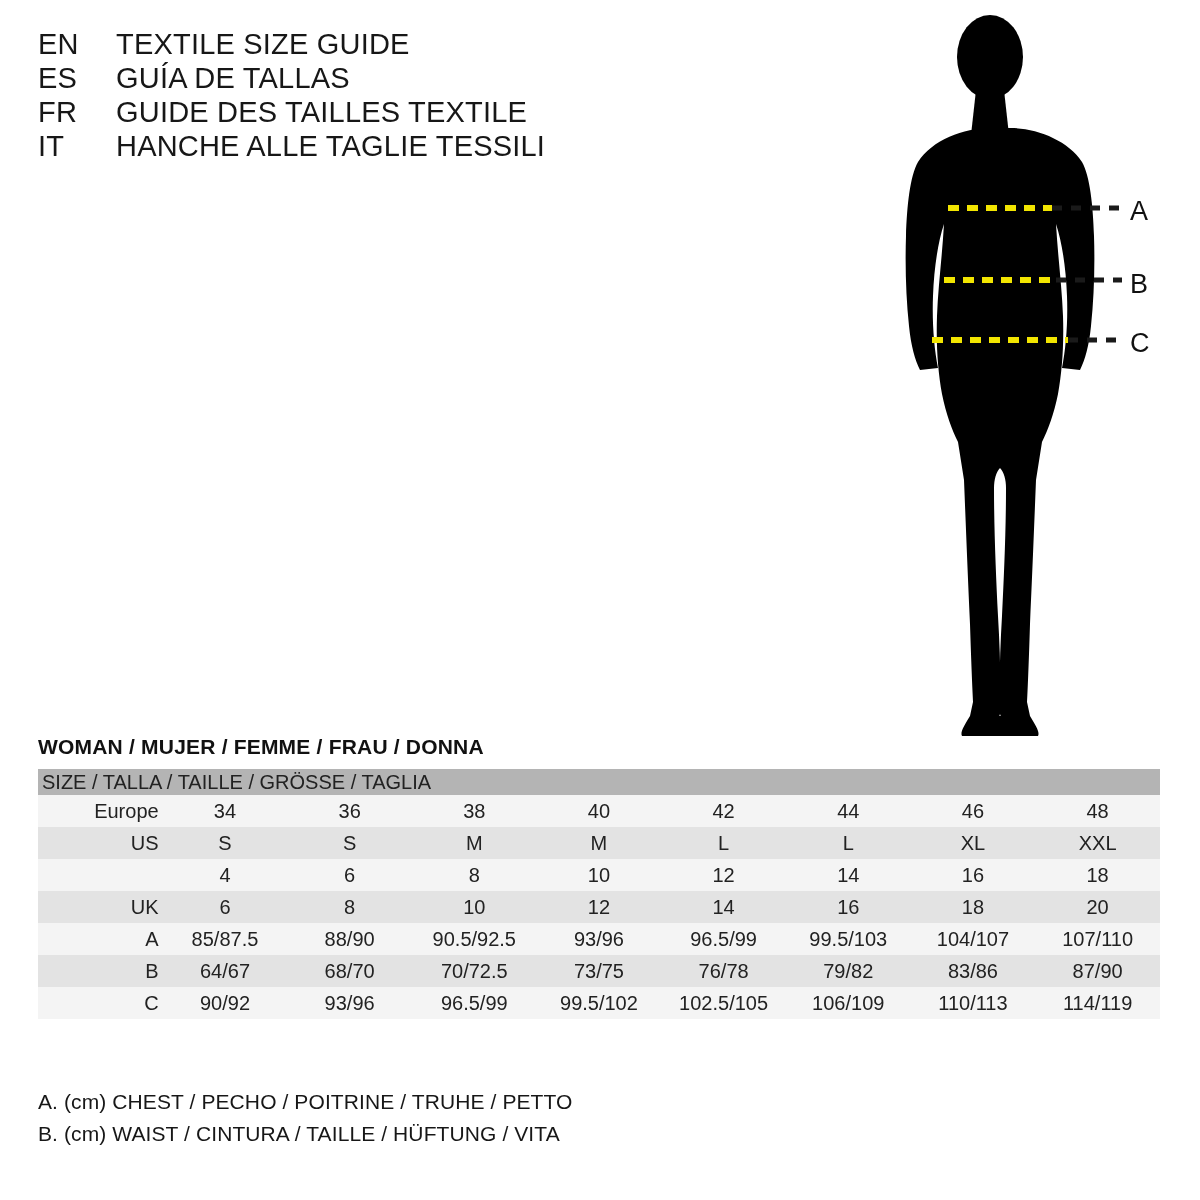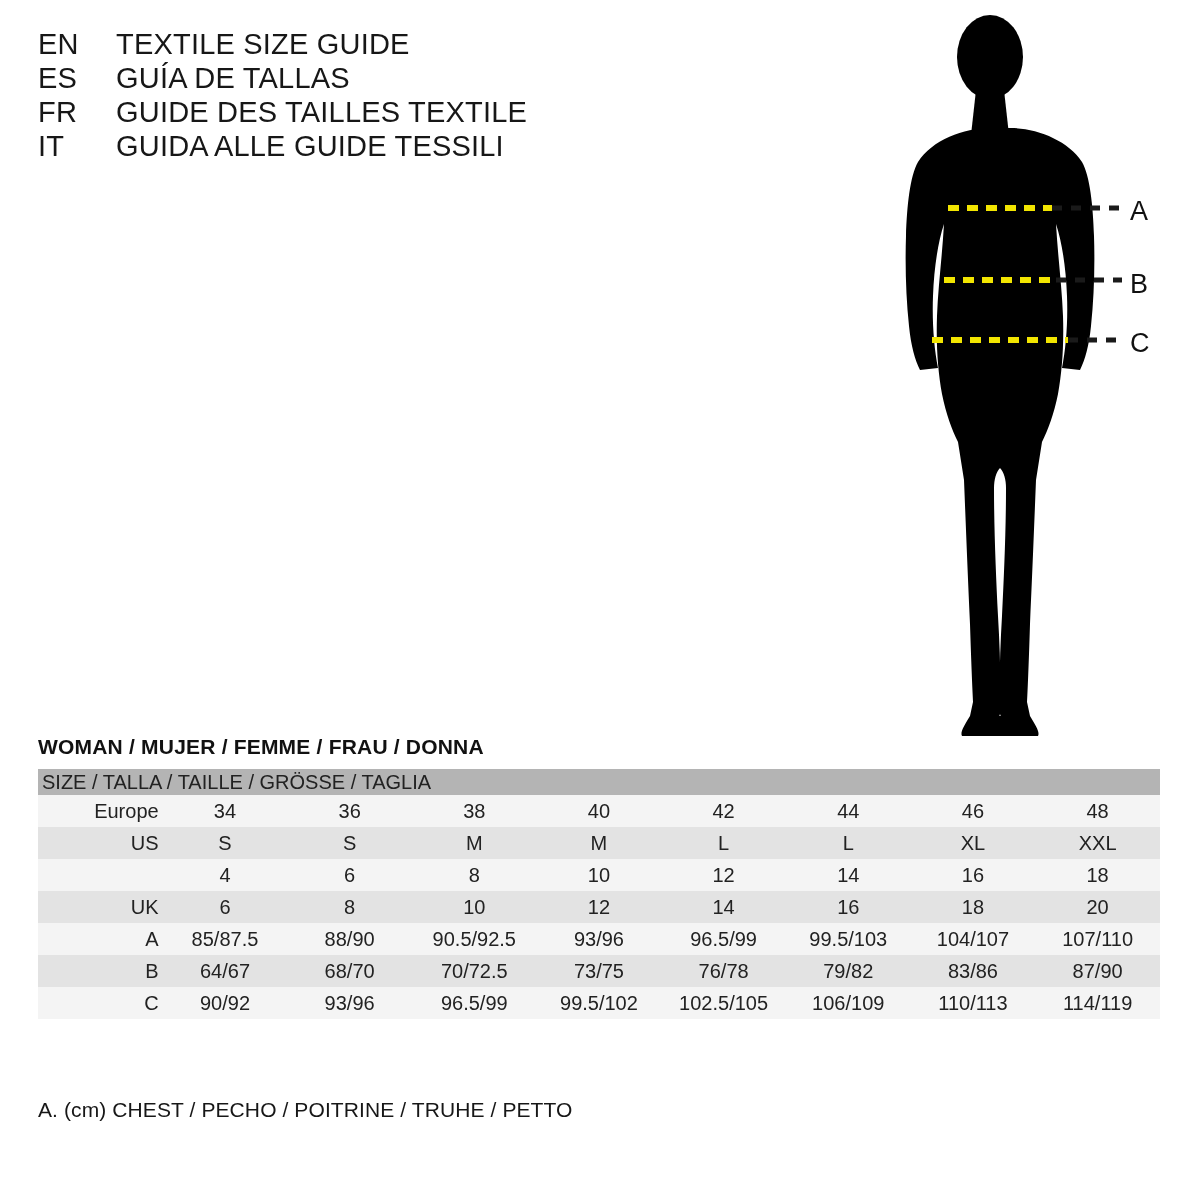--- a/index.html
+++ b/index.html
@@ -106,21 +106,20 @@
   tr.band-light td {
     background: #f4f4f4;
   }
 
   
   .legend {
     position: absolute;
     left: 38px;
     top: 1090px;
     width: 800px;
-    margin-top: 8px;
   }
   .legend-line {
     font-size: 21px;
     color: #171717;
     height: 32px;
     letter-spacing: 0.1px;
   }
 </style>
 </head>
 <body>
@@ -133,21 +132,21 @@
   <div class="lang-row">
     <div class="lang-code">ES</div>
     <div class="lang-text">GUÍA DE TALLAS</div>
   </div>
   <div class="lang-row">
     <div class="lang-code">FR</div>
     <div class="lang-text">GUIDE DES TAILLES TEXTILE</div>
   </div>
   <div class="lang-row">
     <div class="lang-code">IT</div>
-    <div class="lang-text">GUIDA ALLE GUIDE TESSILI</div>
+    <div class="lang-text">HANCHE ALLE TAGLIE TESSILI</div>
   </div>
 </div>
 
 <div class="figure-area">
   <svg class="figure-svg" width="330" height="740" viewBox="0 0 330 740">
 
     <ellipse cx="130" cy="47" rx="33" ry="42" fill="#000000"></ellipse>
 
     <path d="M116 80 L144 80 L149 125 L111 125 Z" fill="#000000"></path>
 
@@ -294,13 +293,14 @@
         <td>106/109</td>
         <td>110/113</td>
         <td>114/119</td>
       </tr>
     </tbody>
   </table>
 </div>
 
 <div class="legend">
   <div class="legend-line">A. (cm) CHEST / PECHO / POITRINE / TRUHE / PETTO</div>
+  <div class="legend-line">B. (cm) WAIST / CINTURA / TAILLE / HÜFTUNG / VITA</div>
 </div>
 
 </body></html>

